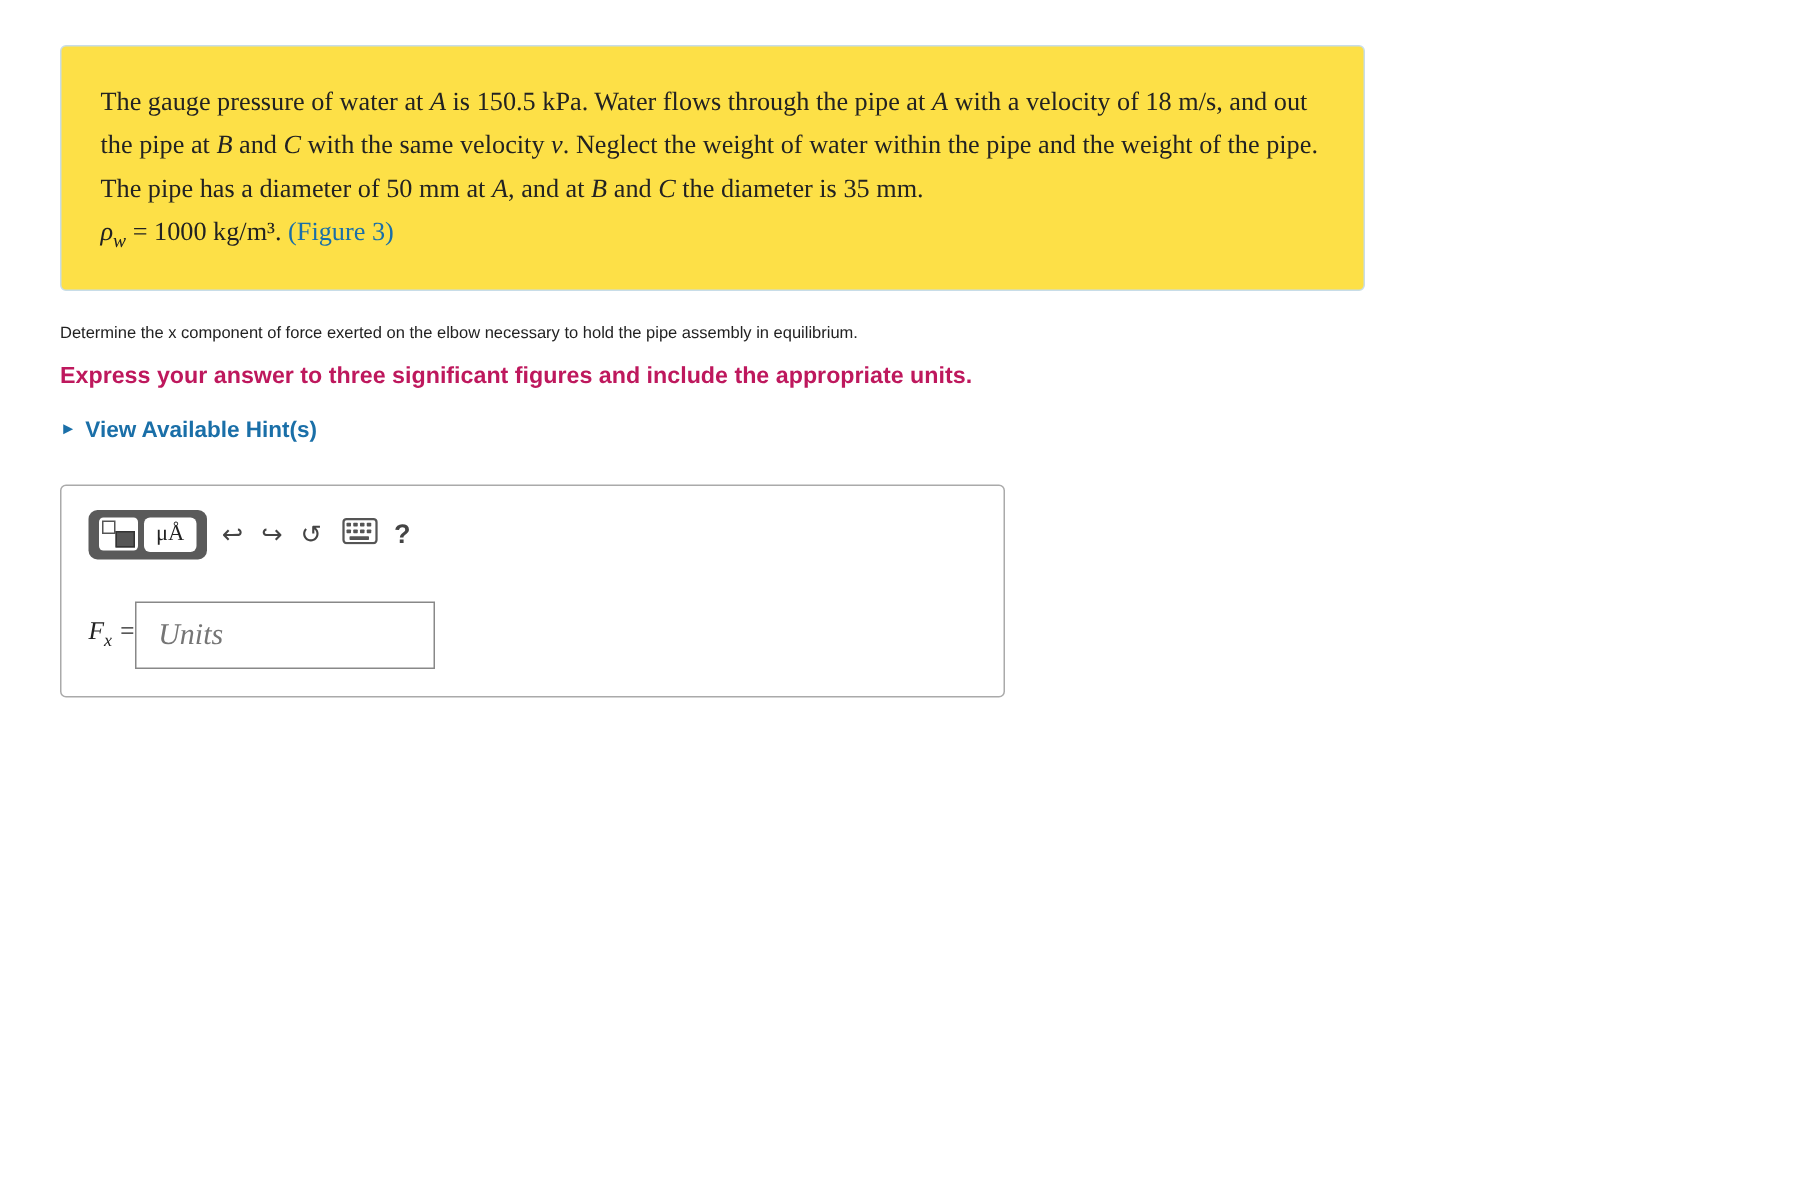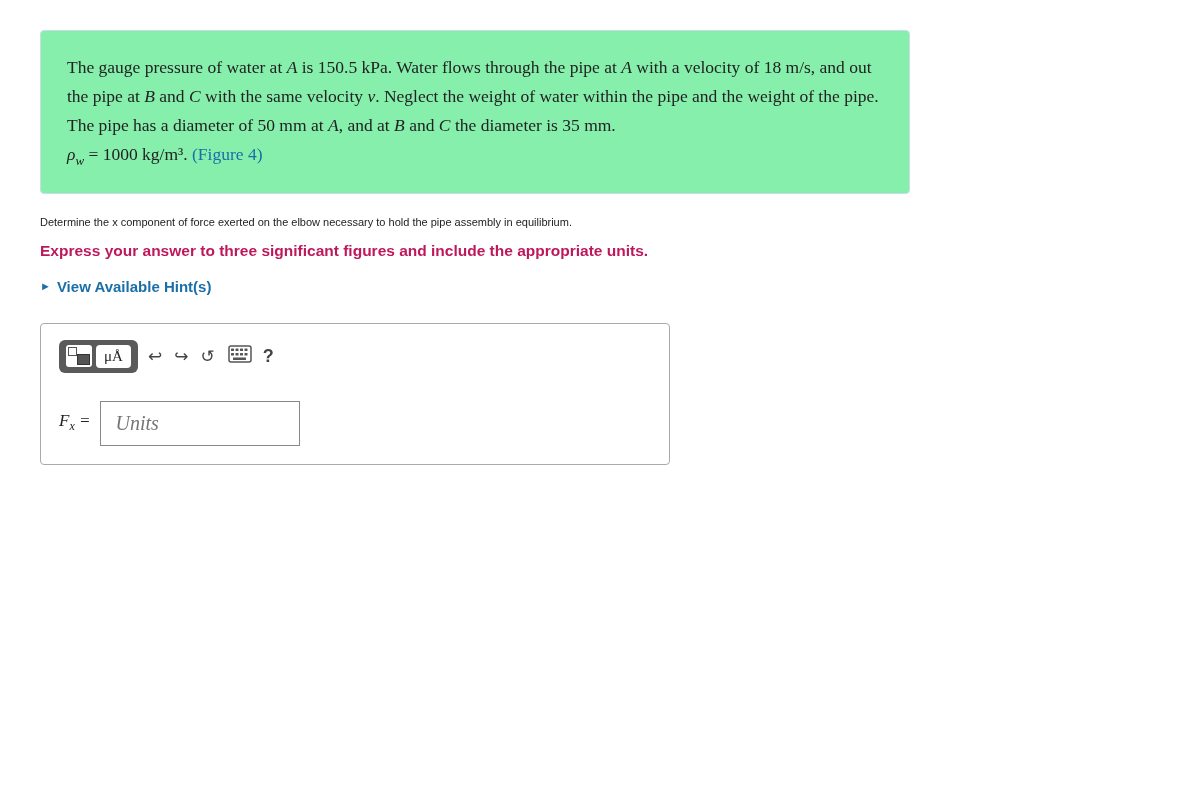--- a/index.html
+++ b/index.html
@@ -7,21 +7,21 @@
       background: #ffffff;
       font-family: Georgia, 'Times New Roman', serif;
       font-size: 16px;
       color: #222;
       padding: 30px 40px;
       width: 1200px;
       min-height: 799px;
     }
 
     .problem-box {
-      background: #86efac;
+      background: #fde047;
       border: 1px solid #c8dde8;
       border-radius: 4px;
       padding: 22px 26px;
       margin-bottom: 22px;
       max-width: 870px;
     }
 
     .problem-text {
       font-size: 17.5px;
       line-height: 1.65;
@@ -168,21 +168,20 @@
       display: flex;
       align-items: center;
       gap: 0;
     }
 
     .label-fx {
       font-size: 17px;
       font-style: italic;
       font-family: Georgia, serif;
       color: #222;
-      margin-right: 10px;
       white-space: nowrap;
     }
 
     .label-fx sub {
       font-size: 12px;
     }
 
     .value-input {
       border: 1.5px solid #888;
       border-right: none;
@@ -216,21 +215,21 @@
   </style>
 </head>
 <body>
 
 <div class="problem-box">
   <div class="problem-text">
     <span>The gauge pressure of water at <span style="font-style:italic;">A</span><span> is 150.5 kPa. Water flows through the pipe at </span><span style="font-style:italic;">A</span><span> with a velocity of 18 m/s, and out the pipe at </span><span style="font-style:italic;">B</span><span> and </span><span style="font-style:italic;">C</span><span> with the same velocity </span><span style="font-style:italic;">v</span><span>. Neglect the weight of water within the pipe and the weight of the pipe. The pipe has a diameter of 50 mm at </span><span style="font-style:italic;">A</span><span>, and at </span><span style="font-style:italic;">B</span><span> and </span><span style="font-style:italic;">C</span><span> the diameter is 35 mm.</span>
     </span>
     <br>
     <span class="rho-line">
-      <span style="font-style:italic;">ρ</span><sub style="font-style:italic; font-size:13px;">w</sub><span> = 1000 kg/m³. </span><a class="inline-link">(Figure 4)</a>
+      <span style="font-style:italic;">ρ</span><sub style="font-style:italic; font-size:13px;">w</sub><span> = 1000 kg/m³. </span><a class="inline-link">(Figure 3)</a>
     </span>
   </div>
 </div>
 
 <p class="question-line">Determine the x component of force exerted on the elbow necessary to hold the pipe assembly in equilibrium.</p>
 
 <p class="bold-instruction">Express your answer to three significant figures and include the appropriate units.</p>
 
 <a class="hint-link">
   <span class="arrow">►</span>

